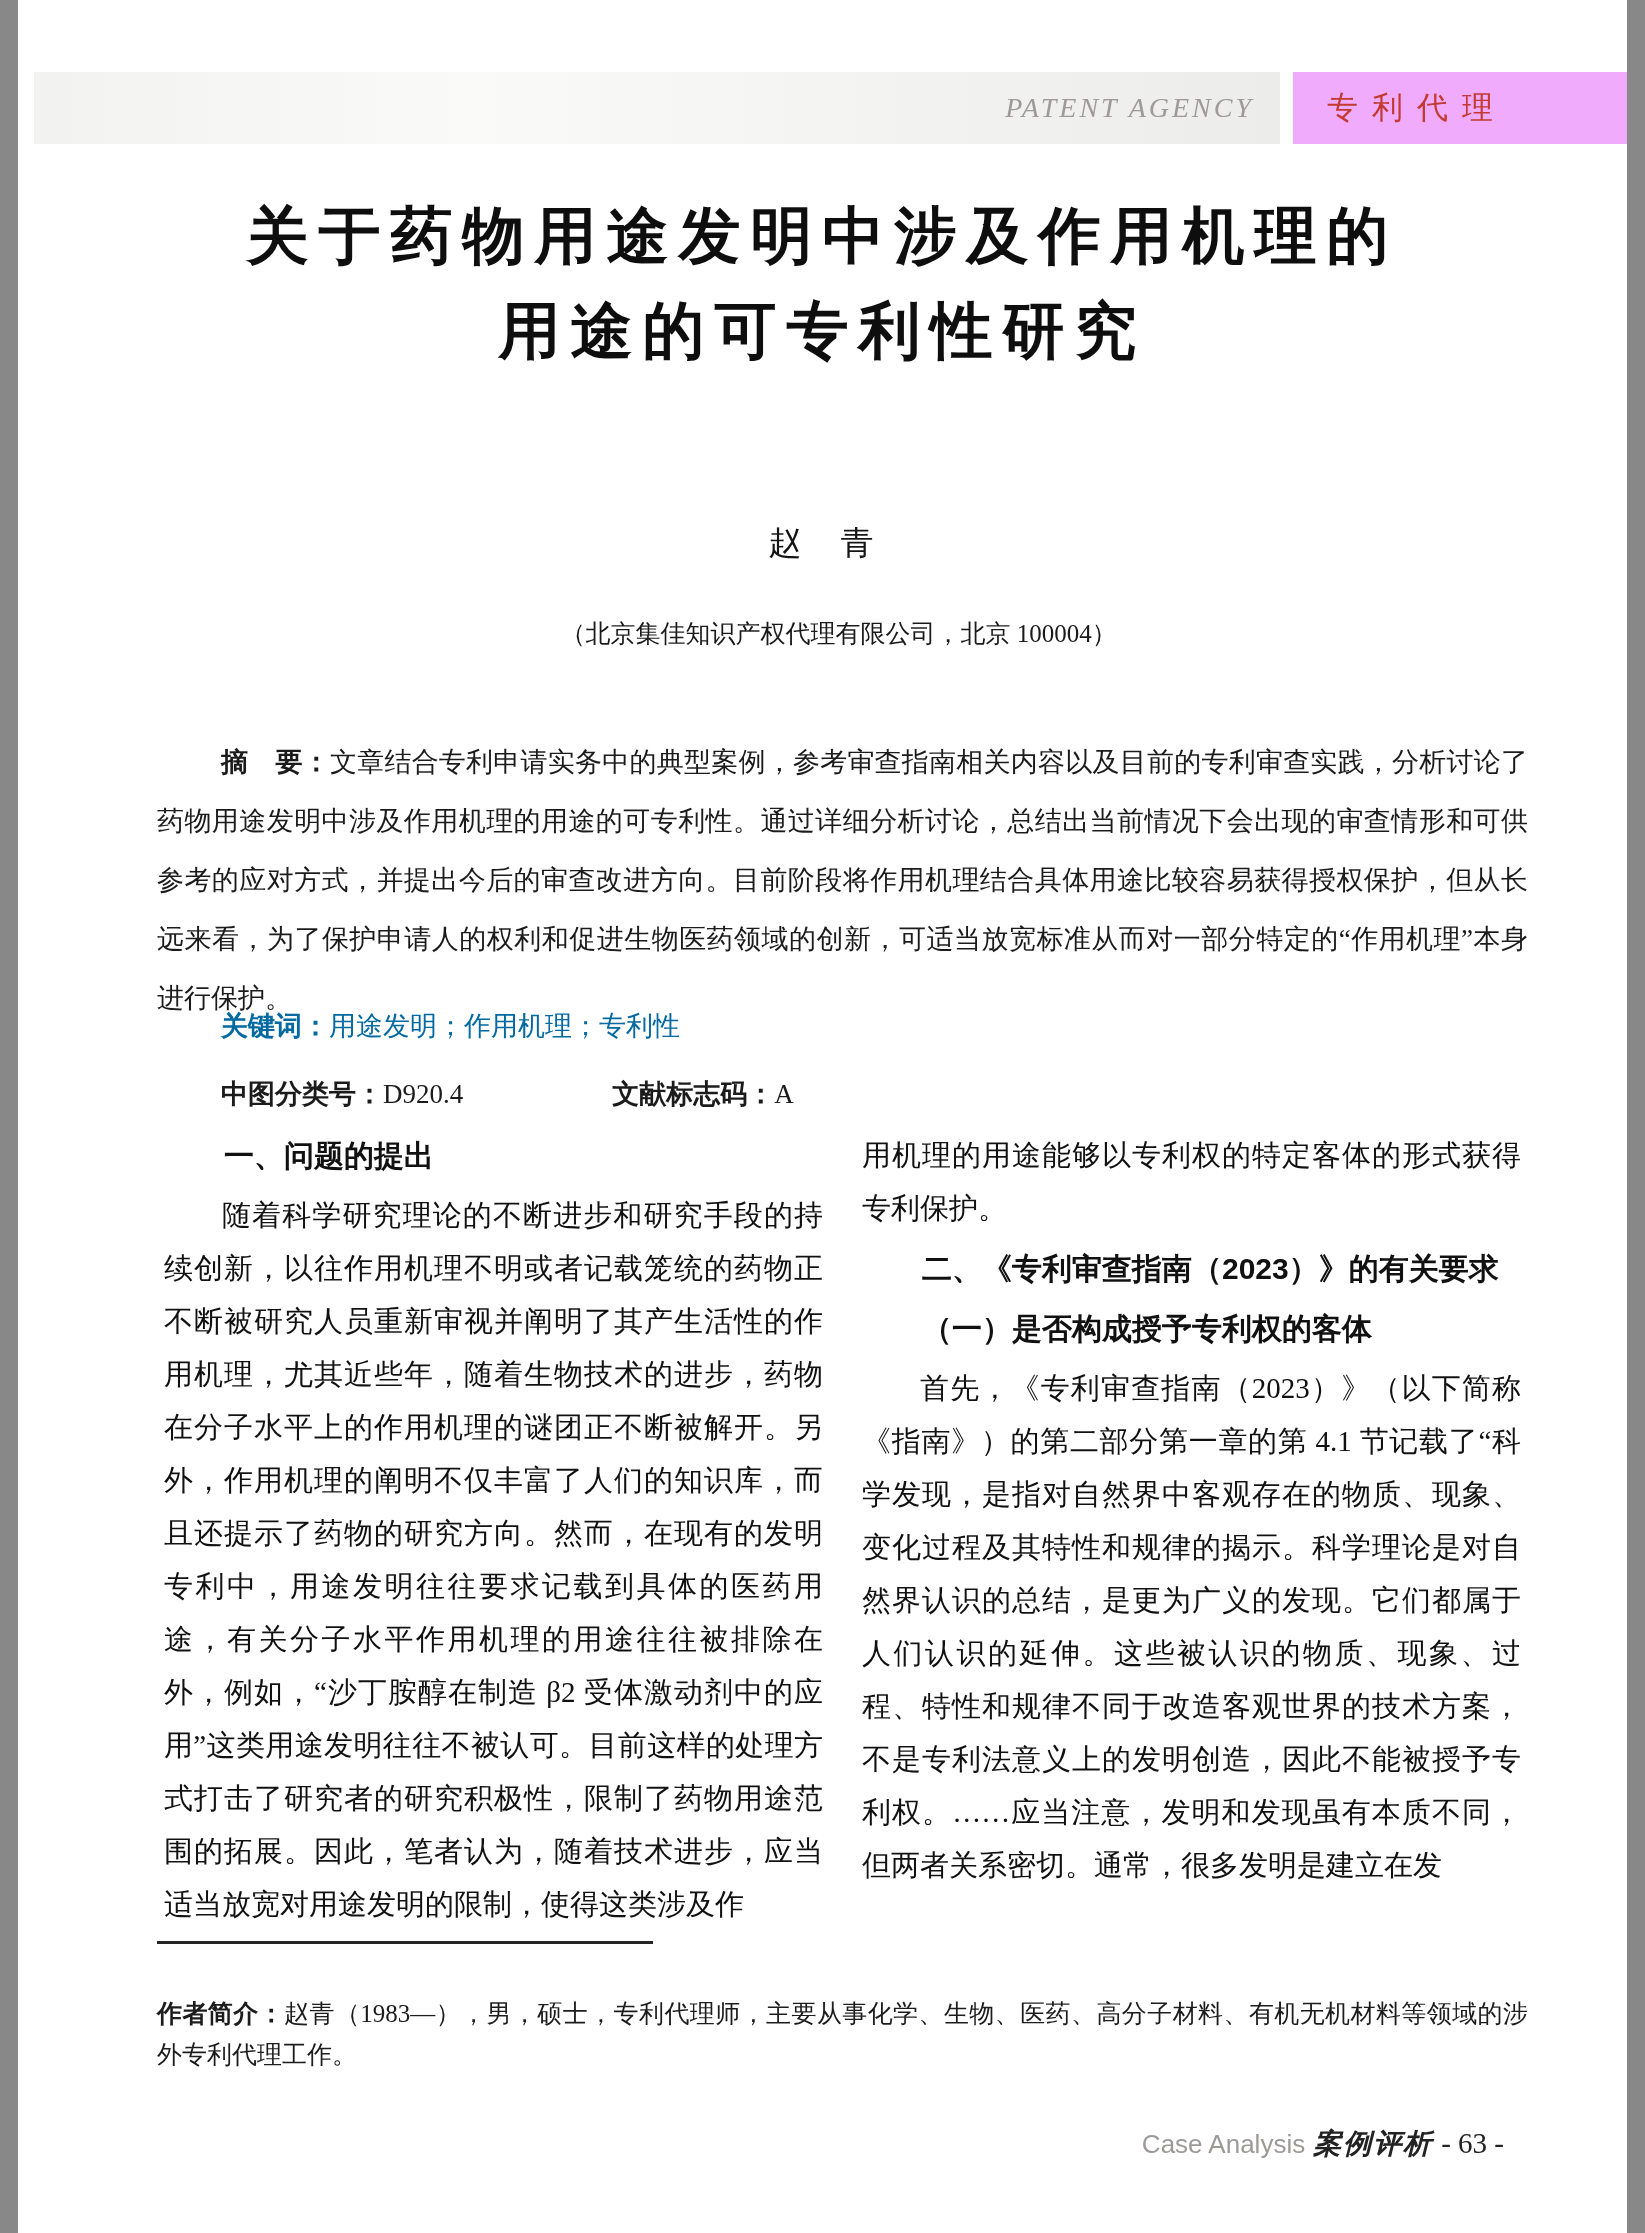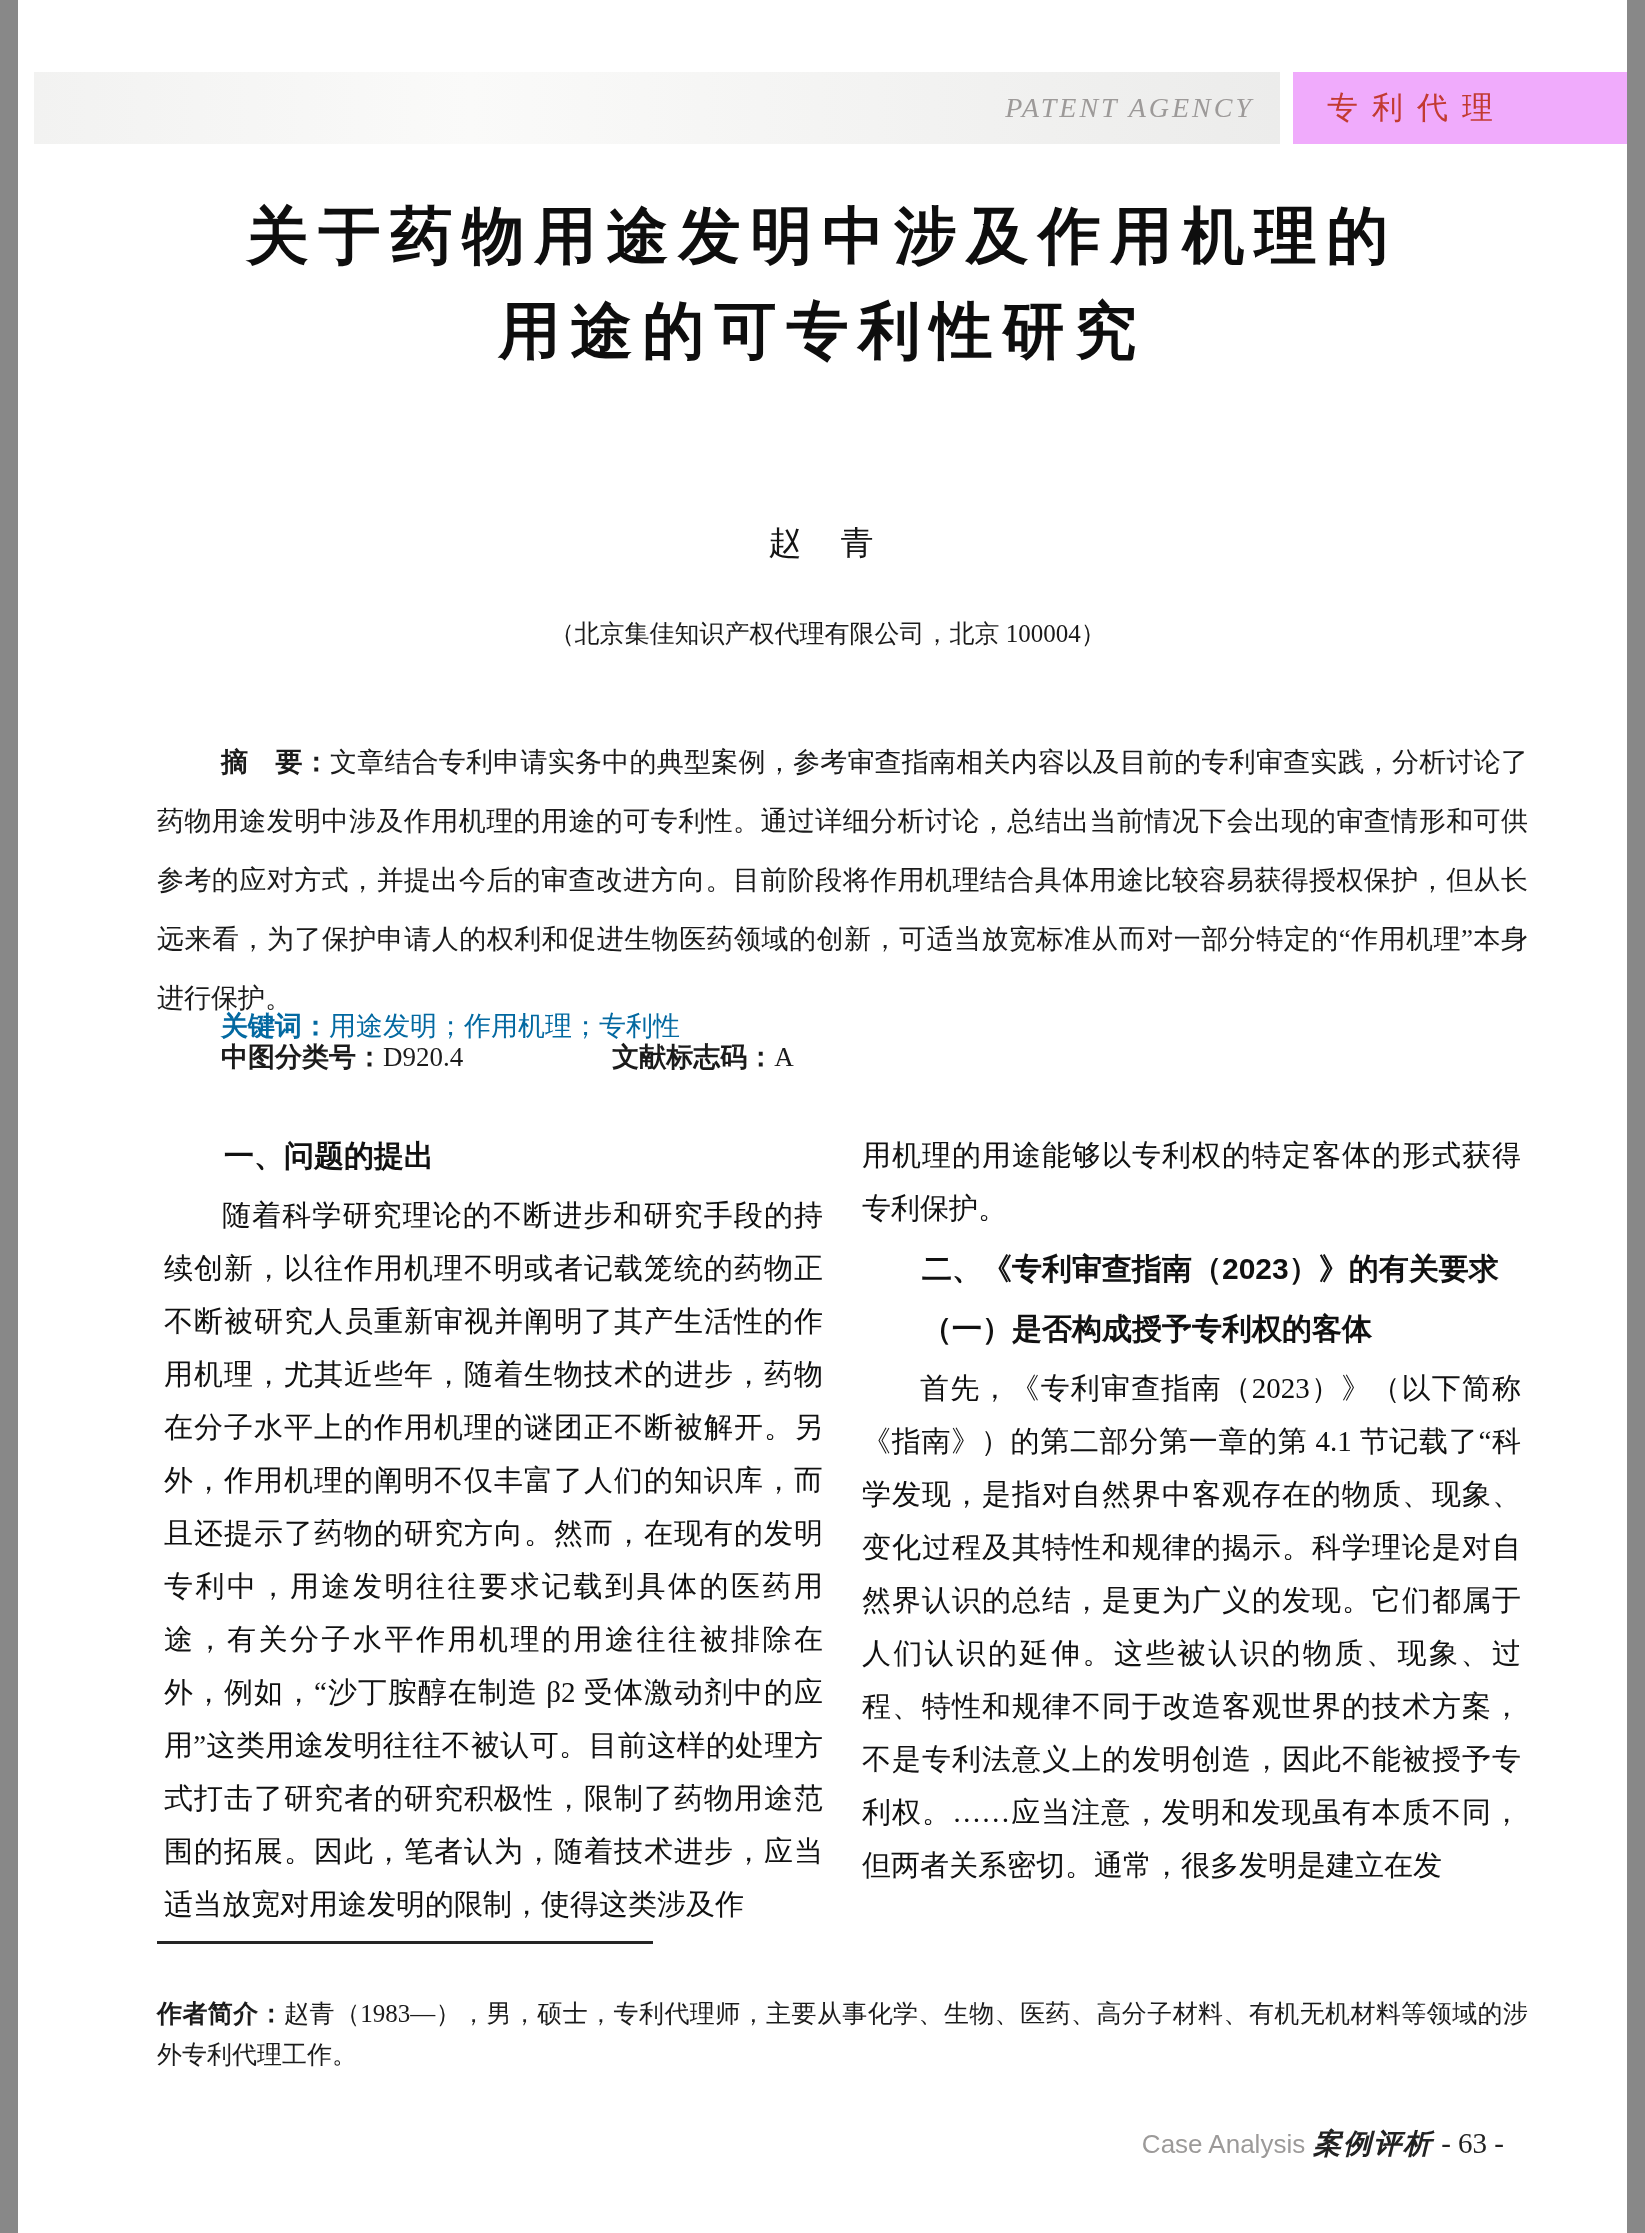--- a/index.html
+++ b/index.html
@@ -39,40 +39,40 @@
     text-align:center;font-weight:700;
     font-size:62px;line-height:95px;letter-spacing:10px;
     font-family:Liberation Serif, serif;
     color:#0e0e0e;
   }
   .author{
     position:absolute;left:0;top:521px;width:100%;
     text-align:center;font-size:33px;letter-spacing:3px;color:#141414;
   }
   .affiliation{
-    position:absolute;left:5px;top:617px;width:100%;
+    position:absolute;left:16px;top:617px;width:100%;
     text-align:center;font-size:25px;color:#1a1a1a;
   }
   
   .abstract{
     position:absolute;left:139px;top:706px;width:1371px;
     font-size:27px;line-height:59px;
     text-align:justify;text-justify:inter-ideograph;
     text-indent:64px;color:#1b1b1b;
   }
   .lbl{
     font-family:"Liberation Sans","DejaVu Sans",sans-serif;
     font-weight:700;
   }
   .keywords{
     position:absolute;left:139px;top:981px;width:1371px;
     font-size:27px;text-indent:64px;color:#0369a1;
   }
   .classification{
-    position:absolute;left:139px;top:1012px;width:1371px;
+    position:absolute;left:139px;top:1049px;width:1371px;
     font-size:27px;text-indent:64px;color:#1b1b1b;
   }
   .classification .sp{display:inline-block;width:149px;}
   
   .col{
     position:absolute;top:1122px;width:673px;
     font-size:29px;line-height:53px;
     text-align:justify;text-justify:inter-ideograph;line-break:strict;
     color:#111;
   }

